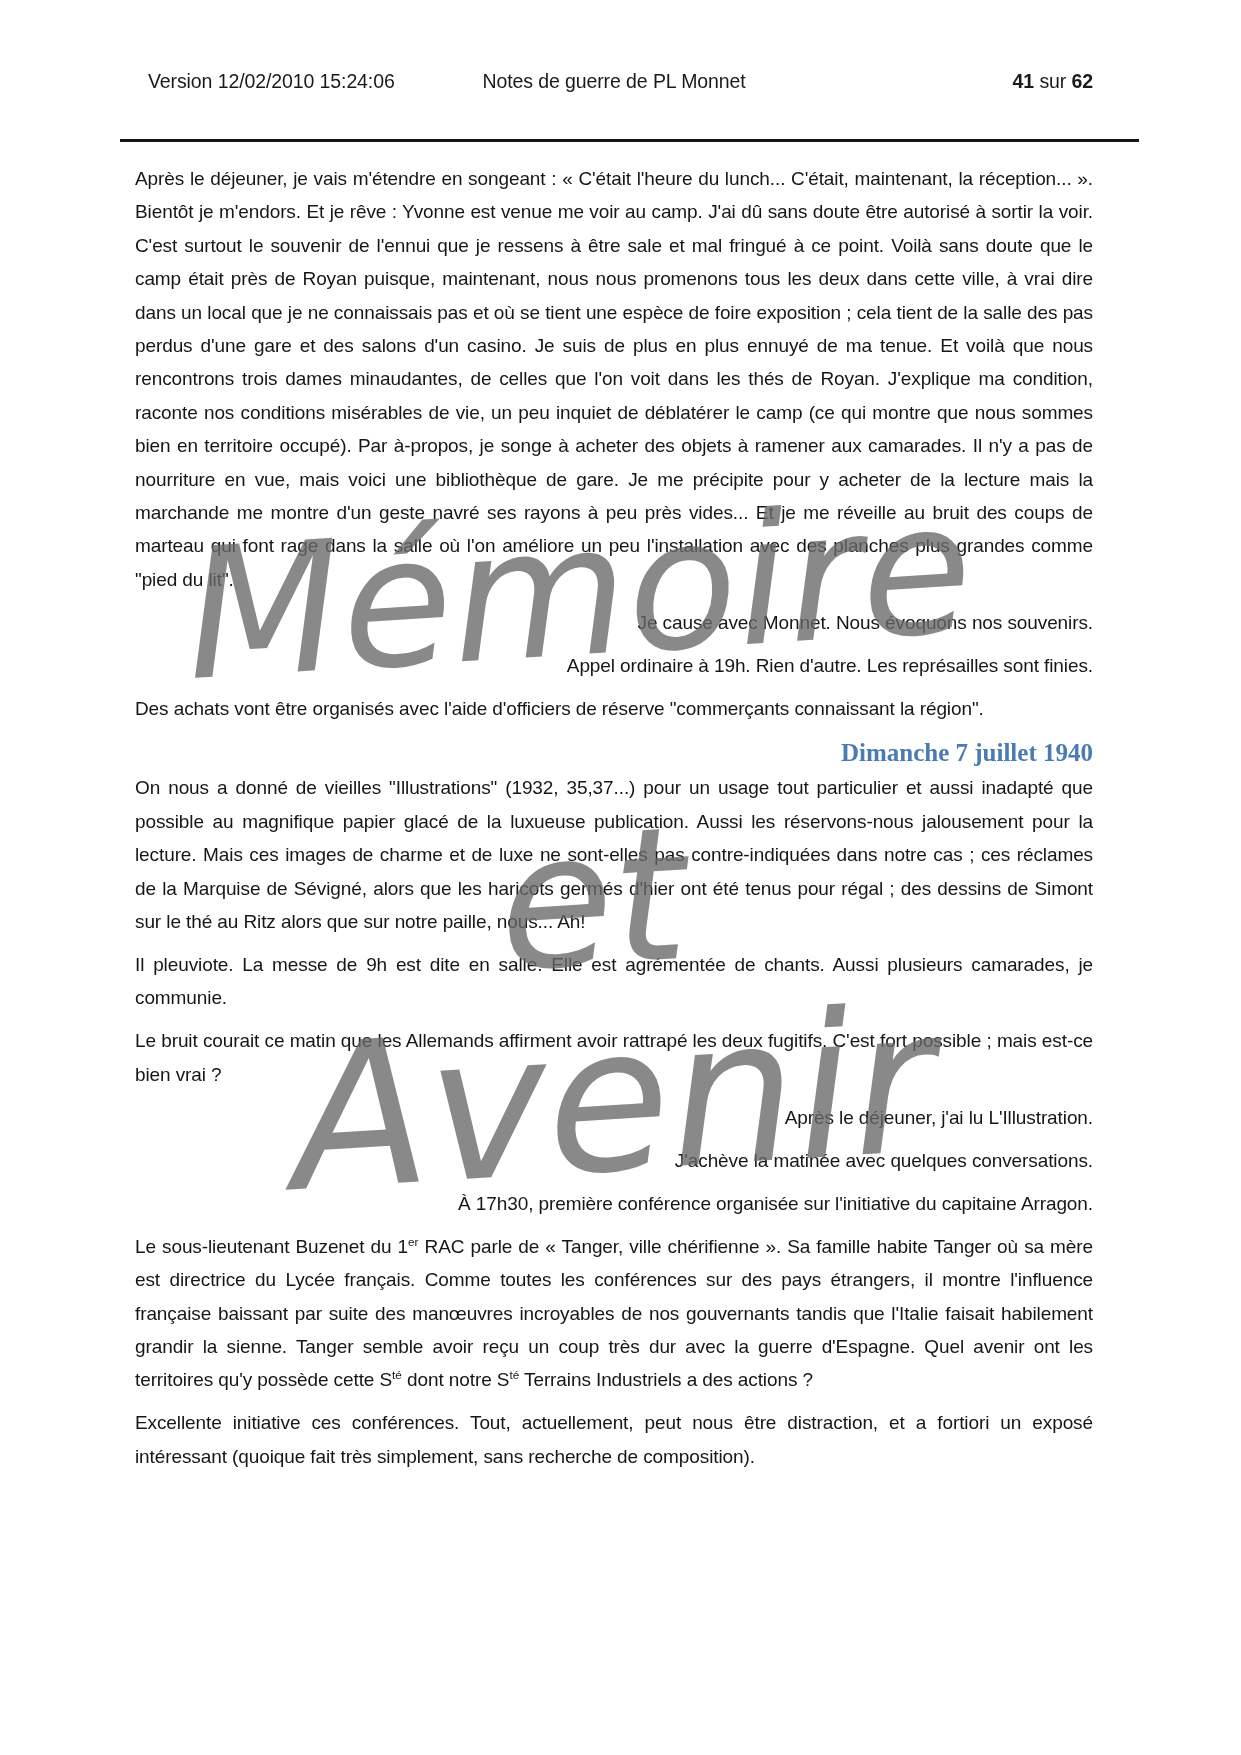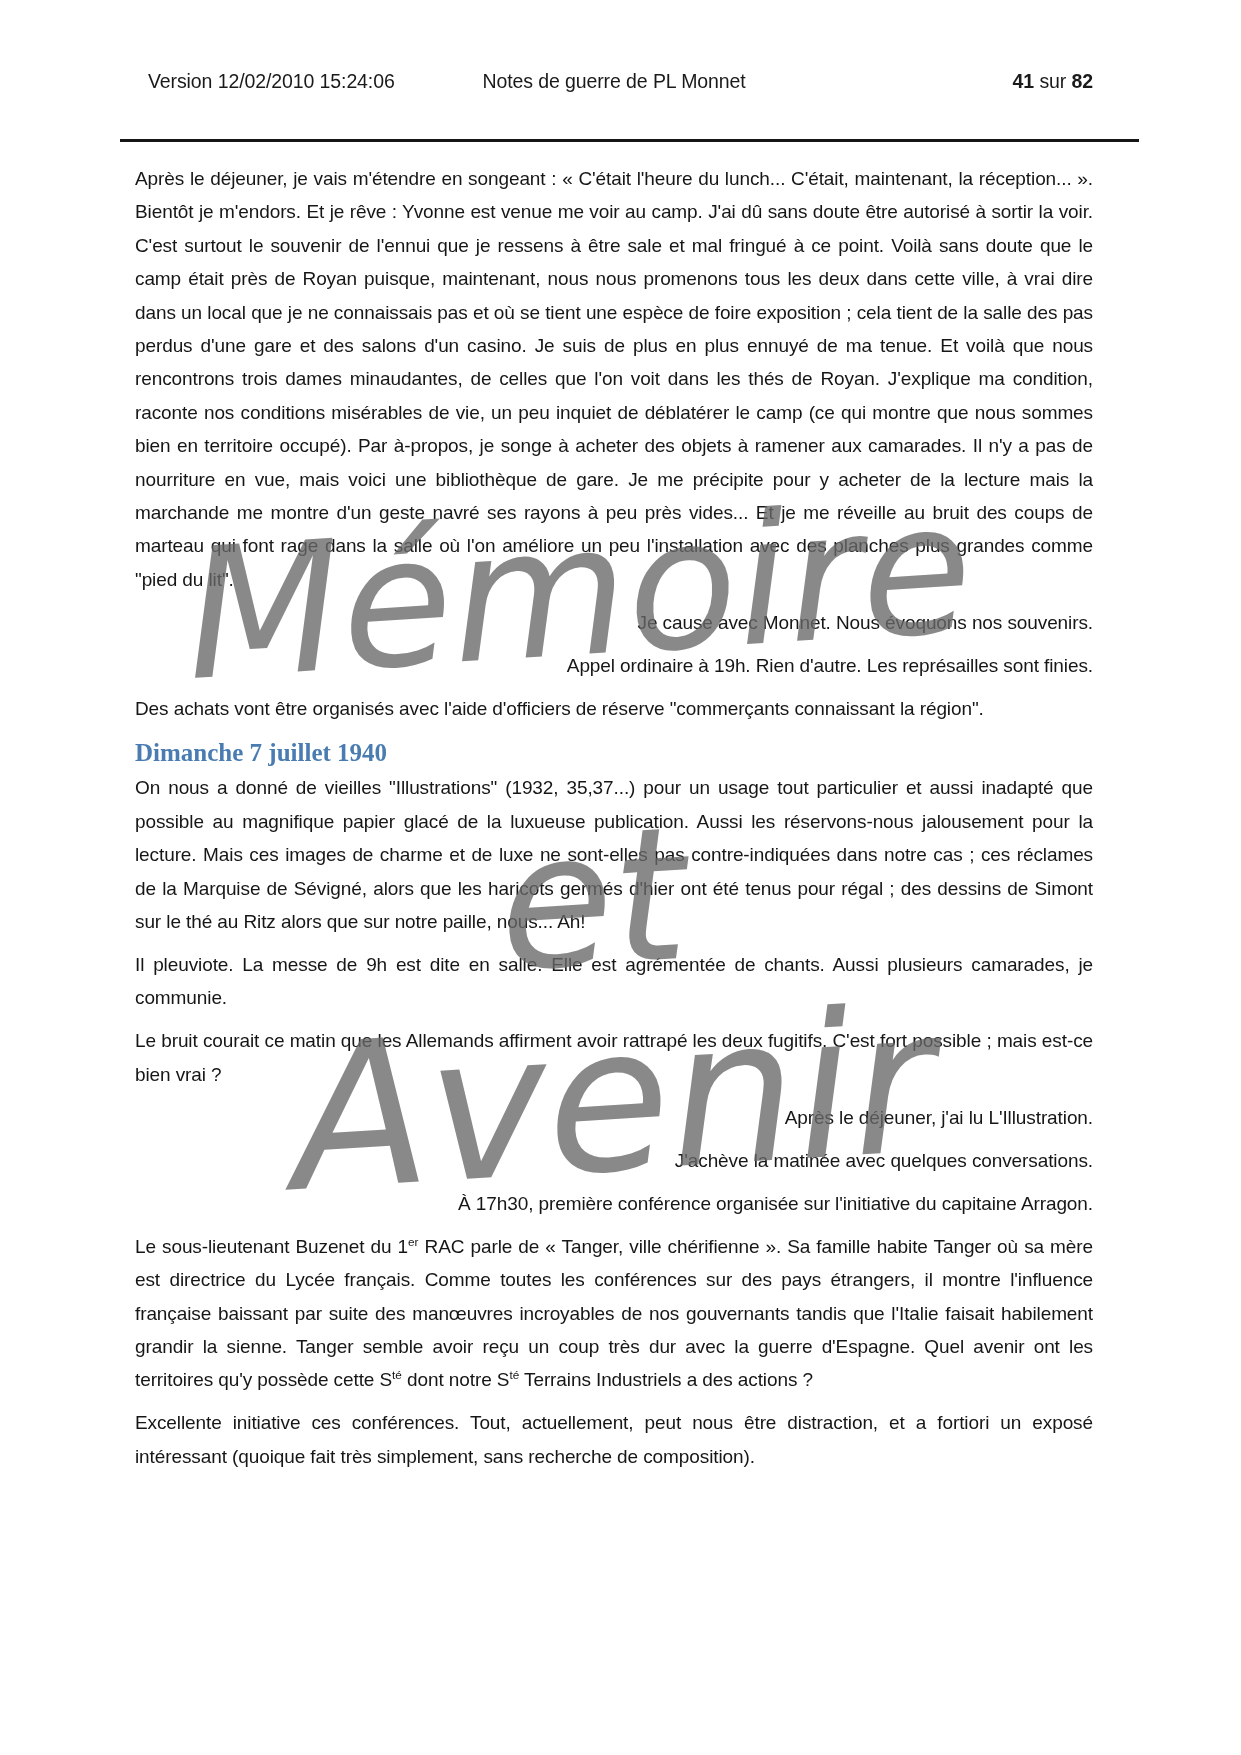--- a/index.html
+++ b/index.html
@@ -34,21 +34,21 @@
     position:absolute;left:135px;top:162px;width:958px;
     font-size:19px;line-height:33.4px;letter-spacing:-0.1px;
     text-align:justify;
   }
   .doc p{margin:0 0 9.6px 0;}
   .doc p.short{text-align:right;}
   .doc sup{font-size:0.62em;line-height:0;vertical-align:super;letter-spacing:0;}
   h2.day-heading{
     font-family:"Liberation Serif",serif;
     font-size:25px;font-weight:700;color:#4a7cb2;
-    margin:13px 0 3px 0;line-height:30px;text-align:left;letter-spacing:0;
+    margin:13px 0 3px 0;line-height:30px;text-align:right;letter-spacing:0;
   }
 
   
   .wm{
     position:absolute;z-index:5;pointer-events:none;
     font-family:"DejaVu Sans",sans-serif;font-style:italic;
     color:#696969;opacity:0.78;line-height:1;white-space:nowrap;
     transform:rotate(-3.5deg);transform-origin:0 100%;
   }
   #wm1{left:192px;top:526px;font-size:180px;}
@@ -56,21 +56,21 @@
   #wm3{left:298px;top:1020px;font-size:200px;}
 </style>
 </head>
 <body>
 
 <div class="page">
 
   <div class="page-header">
     <span class="header-version">Version 12/02/2010 15:24:06</span>
     <span class="header-title">Notes de guerre de PL Monnet</span>
-    <span class="header-pageno"><b>41</b> <span>sur</span> <b>82</b></span>
+    <span class="header-pageno"><b>41</b> <span>sur</span> <b>62</b></span>
   </div>
 
   <div class="separator"></div>
 
   <div class="wm" id="wm1">Mémoire</div>
   <div class="wm" id="wm2">et</div>
   <div class="wm" id="wm3">Avenir</div>
 
   <main class="doc">
     <p>Après le déjeuner, je vais m'étendre en songeant : « C'était l'heure du lunch... C'était, maintenant, la réception... ». Bientôt je m'endors. Et je rêve : Yvonne est venue me voir au camp. J'ai dû sans doute être autorisé à sortir la voir. C'est surtout le souvenir de l'ennui que je ressens à être sale et mal fringué à ce point. Voilà sans doute que le camp était près de Royan puisque, maintenant, nous nous promenons tous les deux dans cette ville, à vrai dire dans un local que je ne connaissais pas et où se tient une espèce de foire exposition ; cela tient de la salle des pas perdus d'une gare et des salons d'un casino. Je suis de plus en plus ennuyé de ma tenue. Et voilà que nous rencontrons trois dames minaudantes, de celles que l'on voit dans les thés de Royan. J'explique ma condition, raconte nos conditions misérables de vie, un peu inquiet de déblatérer le camp (ce qui montre que nous sommes bien en territoire occupé). Par à-propos, je songe à acheter des objets à ramener aux camarades. Il n'y a pas de nourriture en vue, mais voici une bibliothèque de gare. Je me précipite pour y acheter de la lecture mais la marchande me montre d'un geste navré ses rayons à peu près vides... Et je me réveille au bruit des coups de marteau qui font rage dans la salle où l'on améliore un peu l'installation avec des planches plus grandes comme "pied du lit".</p>

